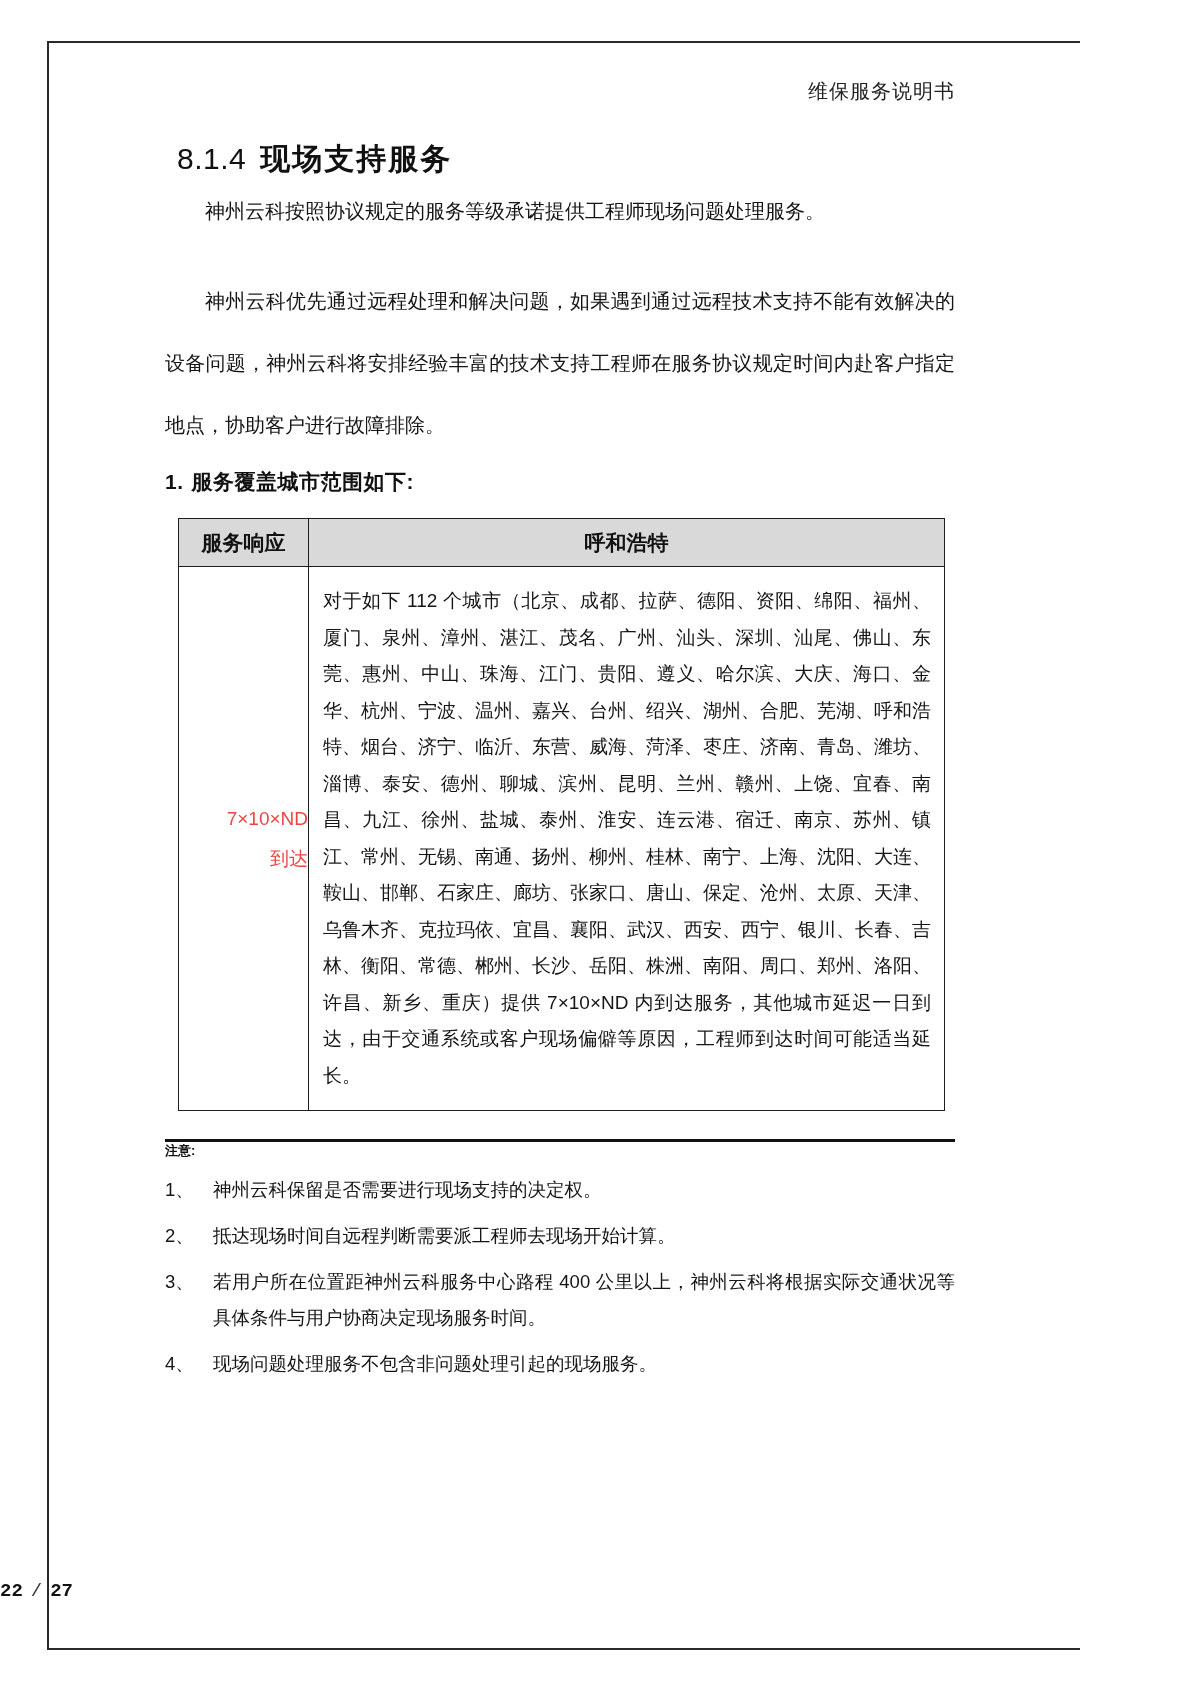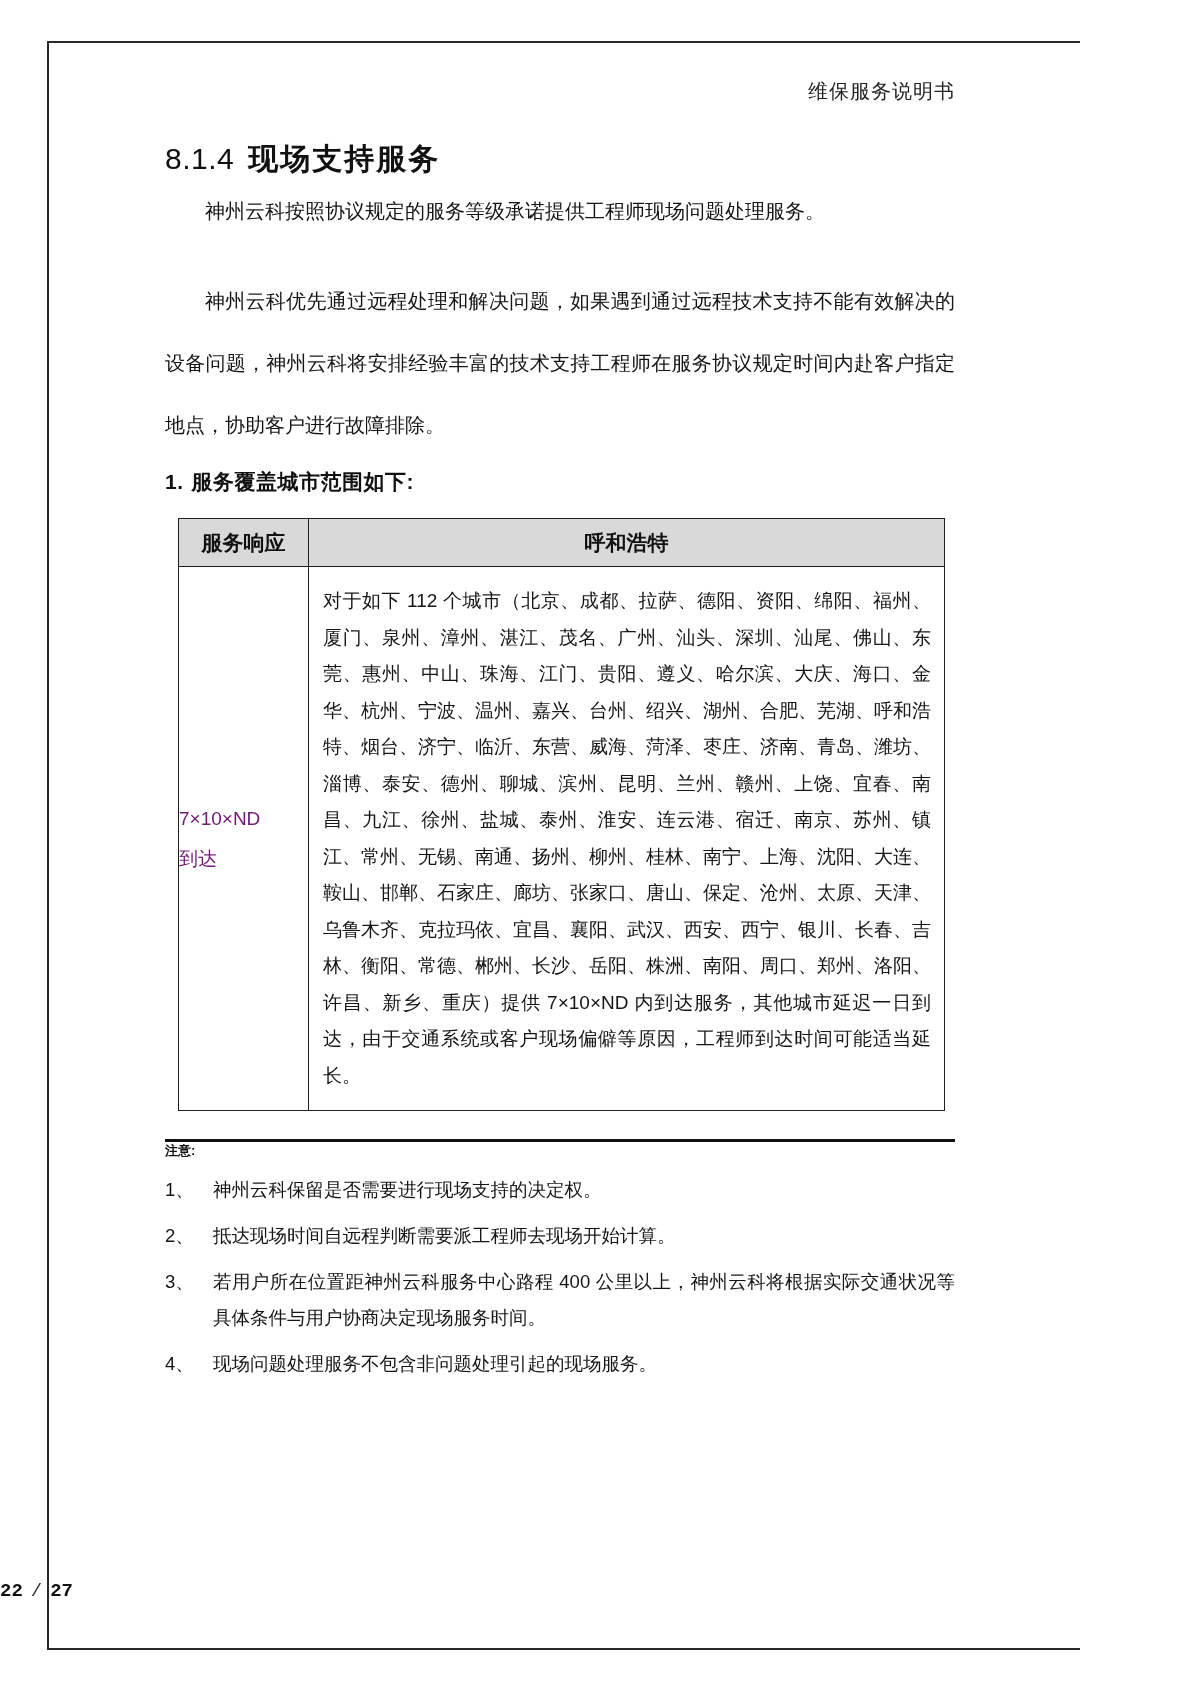--- a/index.html
+++ b/index.html
@@ -7,37 +7,37 @@
     font-family:"Liberation Sans", sans-serif; }
   .page { position:relative; width:1080px; height:1698px; background:#fff; overflow:hidden; }
   .page-border { position:absolute; left:47px; top:41px; width:1105px; height:1609px;
     border:2px solid #2a2a2a; }
   .content { position:absolute; left:165px; top:78px; width:790px; }
 
   .doc-header { text-align:right; font-family:"Liberation Serif", serif;
     font-size:20px; color:#222; letter-spacing:1px; }
 
   .section-heading { margin-top:34px; font-size:30px; letter-spacing:0.5px; }
-  .section-heading .sec-num { font-weight:400; margin-right:14px; }
+  .section-heading .sec-num { font-weight:400; margin-right:14px;margin-left:12px; }
   .section-heading .sec-title { font-weight:700; letter-spacing:2px; }
 
   .body-para { margin-top:28px; font-size:20px; line-height:62px;
     text-align:justify; text-indent:2em; color:#151515; }
   .body-para.second { margin-top:0; }
 
   .list-heading { margin-top:12px; font-size:21px; font-weight:700; letter-spacing:0.5px; }
   .list-heading .num { margin-right:8px; }
 
   table.city-table { margin-top:22px; margin-left:13px; width:767px;
     border-collapse:collapse; table-layout:fixed; }
   .city-table th, .city-table td { border:1px solid #1e1e1e; vertical-align:middle; }
   .city-table th { height:48px; background:#d9d9d9; font-size:21px; font-weight:700;
     text-align:center; }
   .city-table col.c1 { width:130px; }
-  .city-table td.resp-cell { text-align:left; font-size:19px; line-height:40px; color:#701a75; }
+  .city-table td.resp-cell { text-align:right; font-size:19px; line-height:40px; color:#ef4444; }
   .city-table td.city-cell { padding:16px 13px 16px 14px; font-size:19px;
     line-height:36.5px; text-align:justify; color:#151515; }
 
   .divider { margin-top:28px; width:790px; height:3px; background:#111; }
 
   .notes-label { margin-top:0; font-size:13px; font-weight:700; }
   .notes-list { margin-top:12px; }
   .note-item { display:flex; margin-top:10px; font-size:18.5px; line-height:36px; color:#151515; }
   .note-item .note-num { width:48px; flex:0 0 48px; }
   .note-item .note-text { flex:1; text-align:justify; }

